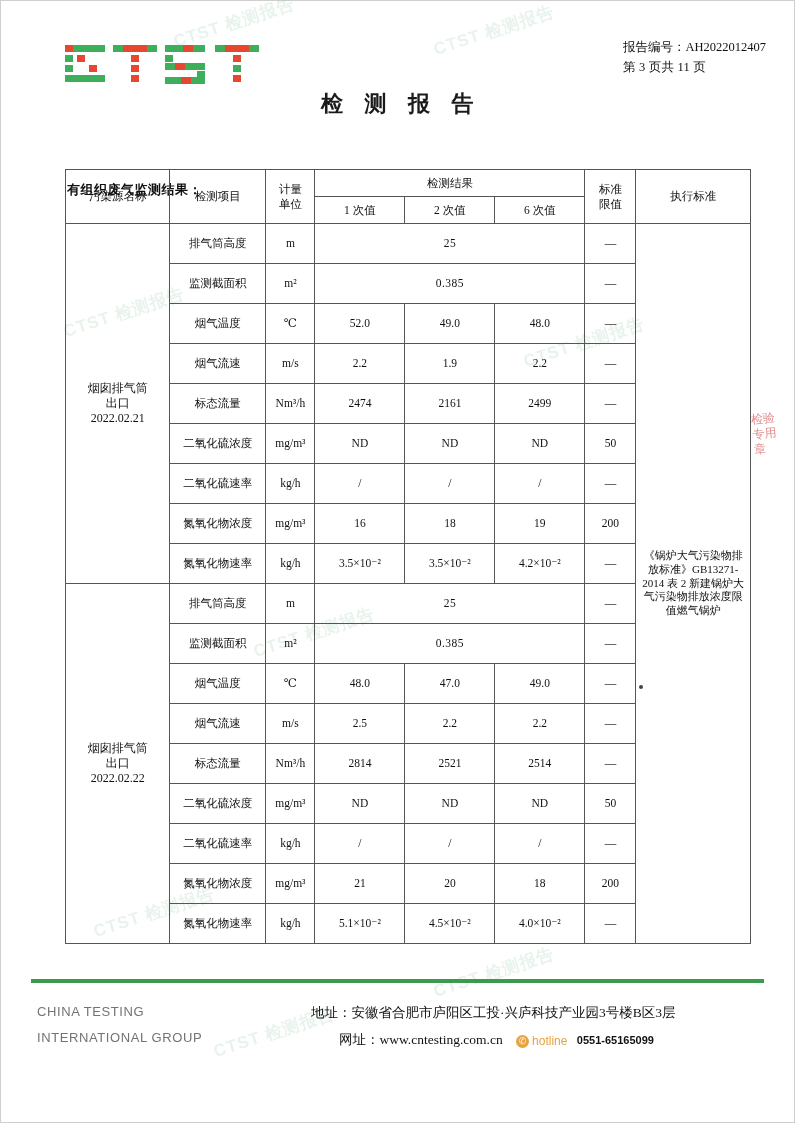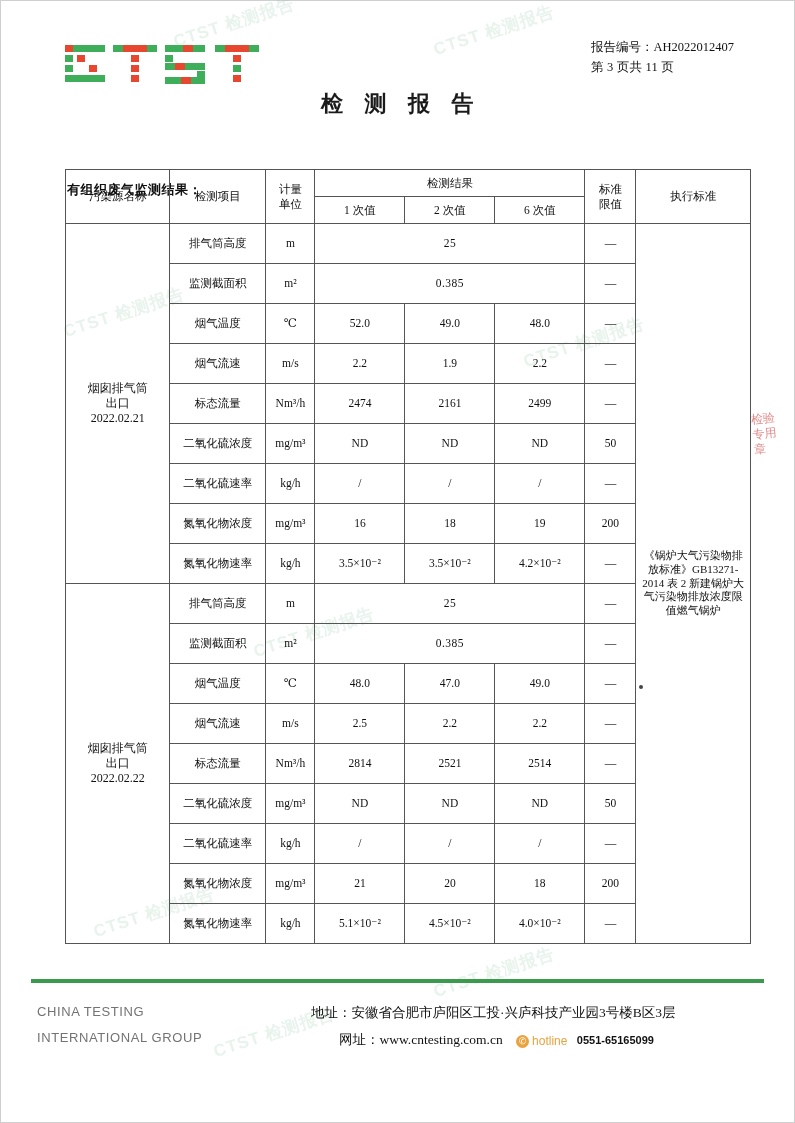--- a/index.html
+++ b/index.html
@@ -43,21 +43,21 @@
     left: 320px;
     top: 88px;
     font-size: 22px;
     letter-spacing: 8px;
     font-family: "Liberation Serif", "DejaVu Serif", serif;
     font-weight: 600;
     color: #1a1a1a;
   }
   .report-meta {
     position: absolute;
-    right: 60px;
+    right: 28px;
     top: 36px;
     text-align: left;
     font-size: 12.5px;
     line-height: 20px;
     color: #111;
   }
   .report-meta .line2 { letter-spacing: 0.2px; }
 
   
   .section-caption {

